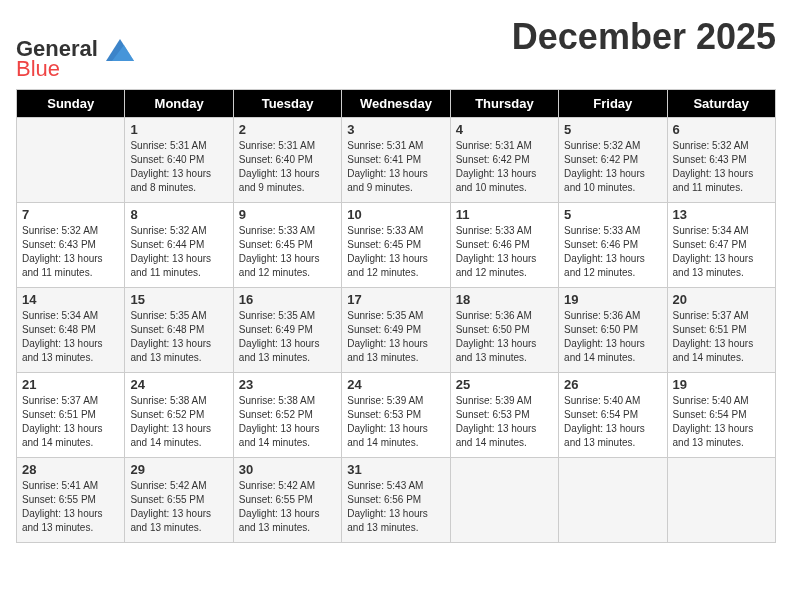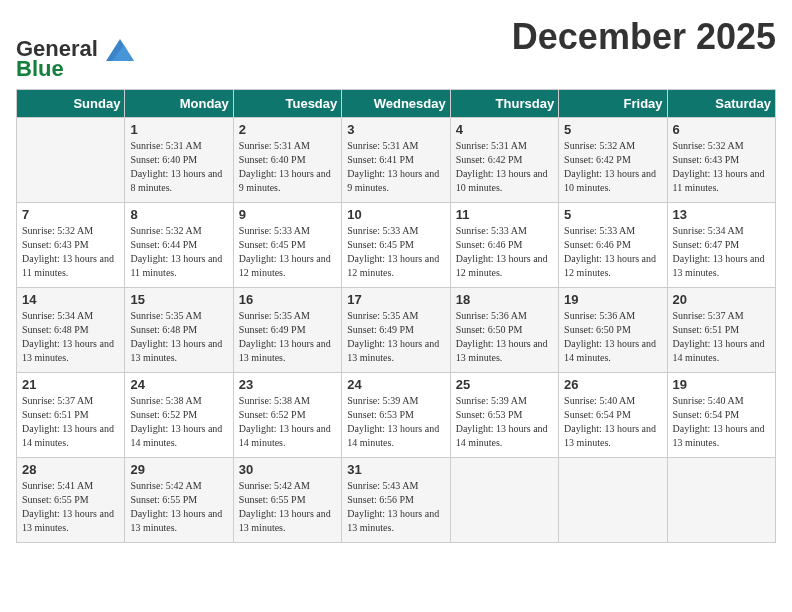--- a/index.html
+++ b/index.html
@@ -31,26 +31,26 @@
     .location {
       font-size: 16px;
       color: #555;
     }
     table {
       width: 100%;
       border-collapse: collapse;
       table-layout: fixed;
     }
     thead tr th {
-      background-color: #0f766e;
+      background-color: #000000;
       color: #fff;
       font-size: 13px;
       font-weight: bold;
       padding: 6px 4px;
-      text-align: right;
+      text-align: center;
       border: 1px solid #ccc;
     }
     tbody tr td {
       border: 1px solid #ccc;
       vertical-align: top;
       padding: 4px 5px;
       font-size: 10.5px;
       color: #333;
       height: 85px;
     }
@@ -63,39 +63,38 @@
     .day-num {
       font-size: 13px;
       font-weight: bold;
       display: block;
       margin-bottom: 2px;
     }
     .day-info {
       font-size: 10px;
       line-height: 1.4;
       color: #333;
-      font-family: Liberation Serif, serif;
     }
   </style>
 </head>
 <body>
 
 <div class="header">
   <div class="logo">
     <div>
       <div style="display:flex;align-items:center;">
         <div style="font-size:22px;font-weight:bold;color:#333;line-height:1.1;margin-top:21px;">
           <span style="color:#333;">General</span>
           <svg width="28" height="22" viewBox="0 0 28 22" style="vertical-align:middle;margin-left:2px;">
             <polygon points="0,22 14,0 28,22" fill="#1a6ebf" opacity="0.85"></polygon>
             <polygon points="6,22 18,6 28,22" fill="#4a9de0" opacity="0.7"></polygon>
           </svg>
         </div>
       </div>
-      <div style="font-size:22px;font-weight:bold;color:#15803d;line-height:1.1;margin-top:-4px;">Blue</div>
+      <div style="font-size:22px;font-weight:normal;color:#ef4444;line-height:1.1;margin-top:-4px;">Blue</div>
     </div>
   </div>
   <div class="title-block">
     <div class="month-title">December 2025</div>
   </div>
 </div>
 
 <table>
   <thead>
     <tr>

